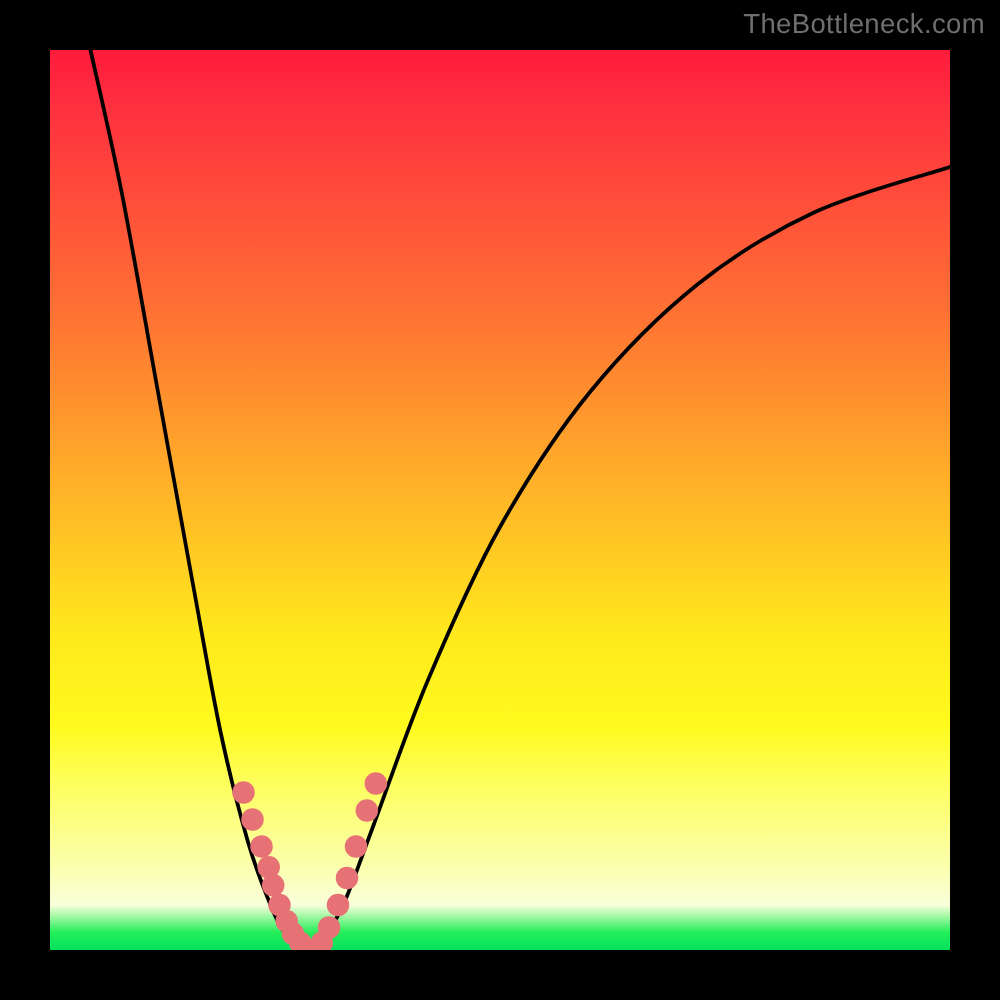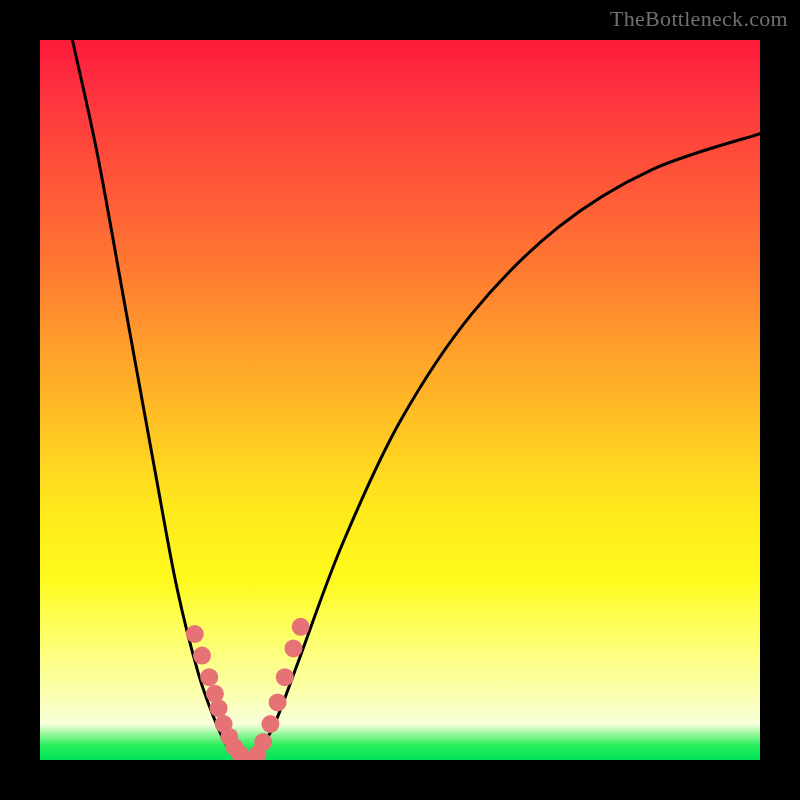--- a/index.html
+++ b/index.html
@@ -9,21 +9,20 @@
     height: 800px;
     overflow: hidden;
     background: #000;
     font-family: Arial, Helvetica, sans-serif;
   }
   .frame {
     position: relative;
     width: 800px;
     height: 800px;
     background: #000;
-    font-family: Liberation Serif, serif;
   }
   .plot {
     position: absolute;
     left: 40px;
     top: 40px;
     width: 720px;
     height: 720px;
     background: linear-gradient(
       to bottom,
       #fe1b3b 0%,

